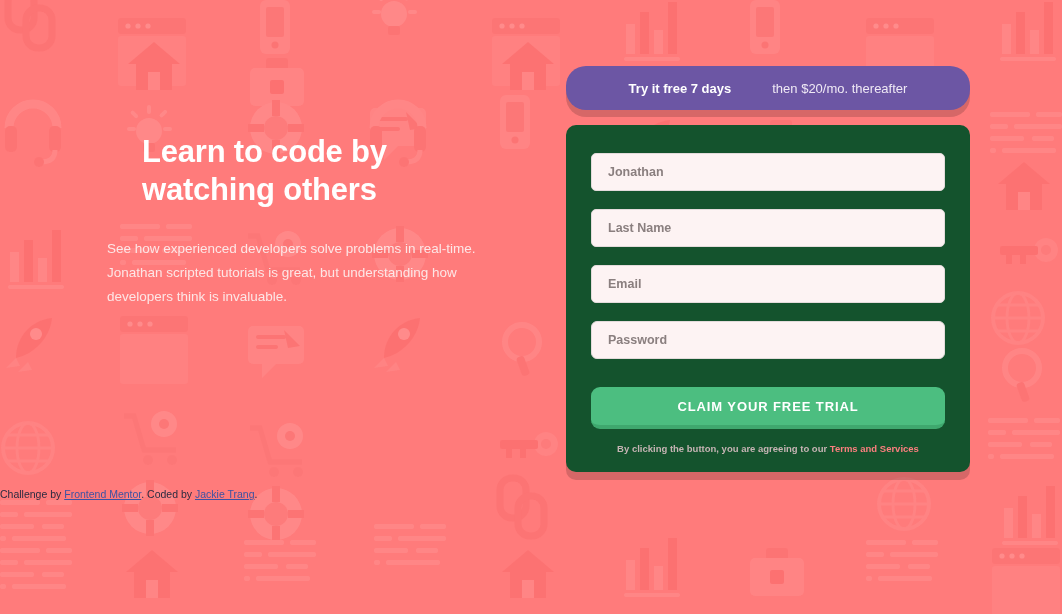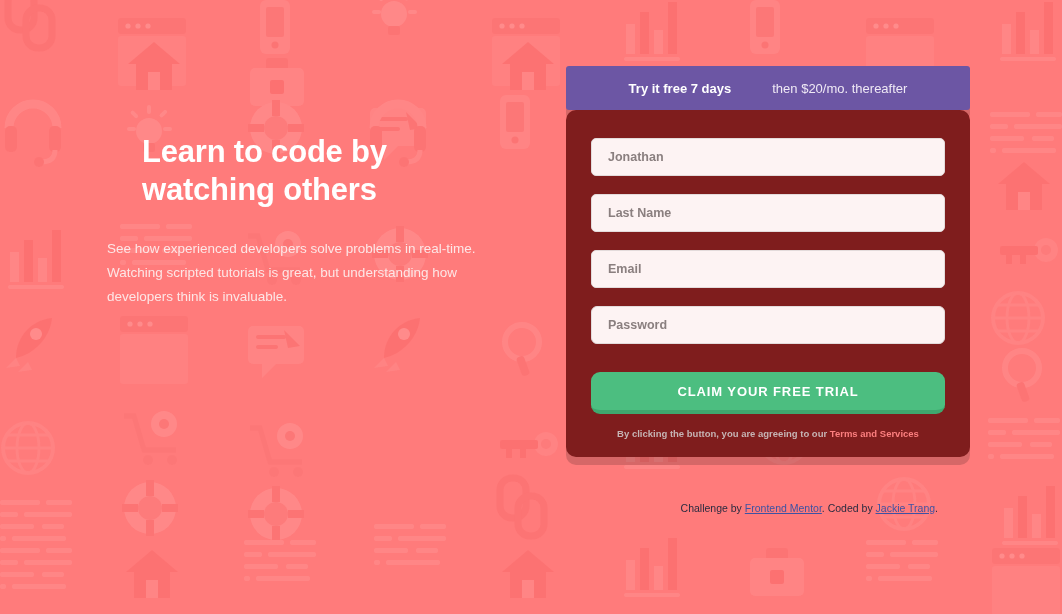--- a/index.html
+++ b/index.html
@@ -64,34 +64,35 @@
   
   .right-col {
     position: absolute;
     left: 566px;
     top: 66px;
     width: 404px;
   }
 
   .promo-banner {
     background: #6c56a4;
-    border-radius: 3px;
+    border-radius: 20px;
     height: 44px;
     display: flex;
     align-items: center;
     justify-content: center;
     box-shadow: 0 7px 0 rgba(0,0,0,0.16);
     color: #ffffff;
     font-size: 13px;
   }
   .promo-strong { font-weight: bold; margin-right: 4px; }
   .promo-rest { font-weight: normal; color: #efe9f5; padding-left: 37px; }
 
   .signup-card {
-    background: #7f1d1d;
+    margin-top: 15px;
+    background: #14532d;
     border-radius: 10px;
     padding: 28px 25px 18px 25px;
     box-shadow: 0 8px 0 rgba(0,0,0,0.16);
   }
 
   .field {
     width: 100%;
     height: 38px;
     border: 1px solid #e3dbdb;
     border-radius: 5px;
@@ -135,23 +136,23 @@
   .terms-link {
     color: #fc7f7f;
     font-weight: bold;
     text-decoration: none;
   }
 
   
   .attribution {
     position: absolute;
     left: 0;
-    top: 502px;
+    top: 488px;
     width: 938px;
-    text-align: right;
+    text-align: left;
     font-size: 10.5px;
     color: #2b2b40;
   }
   .attribution a {
     color: #3e52a3;
     text-decoration: underline;
   }
 </style>
 </head>
 <body>
@@ -350,21 +351,21 @@
     <use href="#ic-chart" x="624" y="410"></use>
     <use href="#ic-rocket" x="624" y="120"></use>
     <use href="#ic-toolbox" x="754" y="120"></use>
   </g>
 </svg>
 
 <div class="page">
 
   <section class="hero">
     <h1 class="hero-title">Learn to code by watching others</h1>
-    <p class="hero-desc">See how experienced developers solve problems in real-time. Watching scripted tutorials is great, but understanding how developers think is invaluable.</p>
+    <p class="hero-desc">See how experienced developers solve problems in real-time. Jonathan scripted tutorials is great, but understanding how developers think is invaluable.</p>
   </section>
 
   <section class="right-col">
 
     <div class="promo-banner">
       <span class="promo-strong">Try it free 7 days</span>
       <span class="promo-rest">then $20/mo. thereafter</span>
     </div>
 
     <form class="signup-card">

